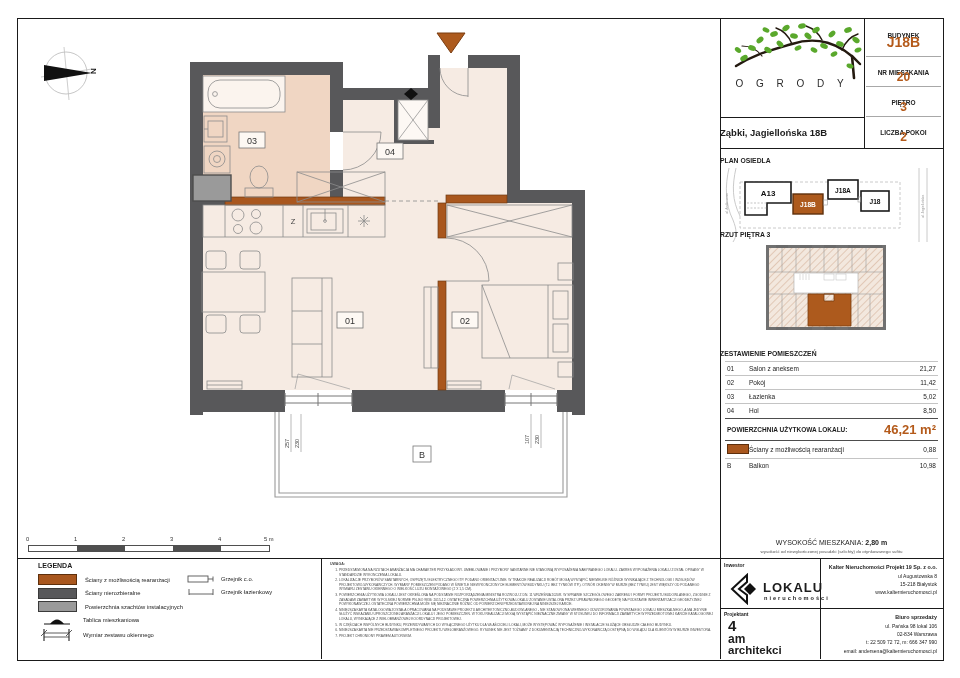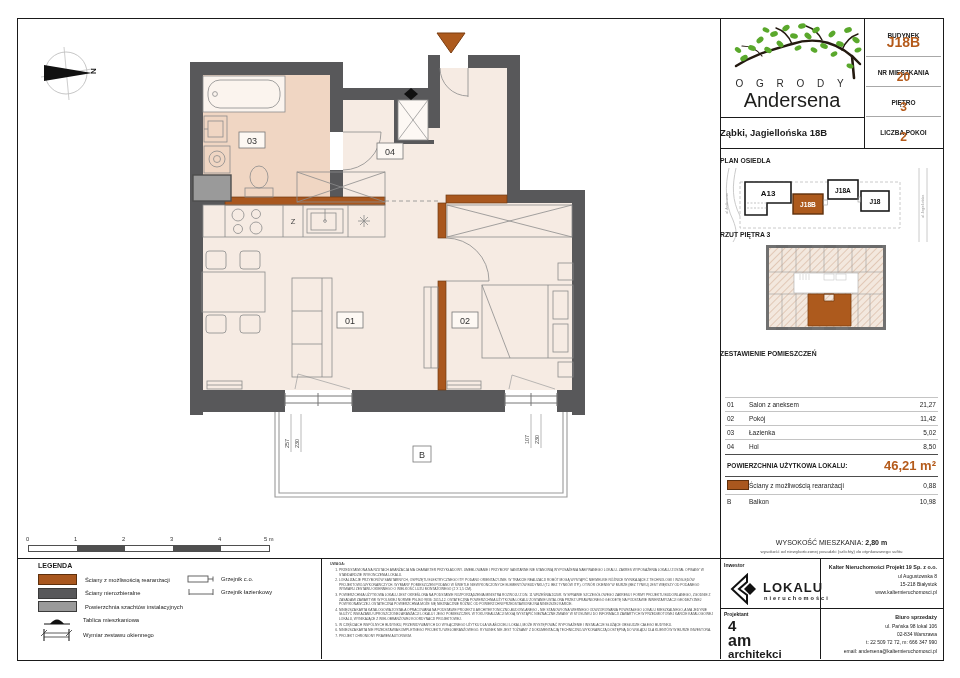--- a/index.html
+++ b/index.html
@@ -7,21 +7,21 @@
   .abs{position:absolute;}
   .line{position:absolute;background:#1a1a1a;}
   .grayline{position:absolute;background:#a8a8a8;}
   .frame{position:absolute;left:17px;top:18px;width:925px;height:641px;border:1px solid #1a1a1a;}
   .ttl{font-weight:bold;text-align:left;}
   
   .info-cell{position:absolute;left:866px;width:75px;text-align:center;}
   .info-label{font-size:6.5px;font-weight:bold;color:#222;}
   .info-value{color:#b45a1a;font-weight:bold;}
   
-  .rt{position:absolute;left:725px;top:361px;width:213px;font-size:6.5px;margin-top:36px;}
+  .rt{position:absolute;left:725px;top:361px;width:213px;font-size:6.5px;}
   .rt-row{display:flex;border-top:1px solid #c4c4c4;padding:3px 2px 3px 2px;}
   .rt-id{width:22px;}
   .rt-name{flex:1;}
   .rt-val{width:40px;text-align:right;}
   .rt-total{display:flex;align-items:center;border-top:1.4px solid #4d4d4d;border-bottom:1.4px solid #4d4d4d;padding:3px 2px;margin-top:1px;}
   .rt-total-label{flex:1;font-weight:bold;font-size:6.5px;}
   .rt-total-val{color:#b45a1a;font-weight:bold;font-size:13px;text-align:right;}
   .swatch{width:20px;height:8px;background:#a9571e;border:1px solid #5e2f0c;display:inline-block;}
   
   .lg-row{display:flex;align-items:center;height:13.5px;}
@@ -86,21 +86,20 @@
       <ellipse cx="16" cy="30" rx="3.6" ry="2.3" transform="rotate(40 16 30)"></ellipse>
       <ellipse cx="44" cy="10" rx="3.6" ry="2.3" transform="rotate(25 44 10)"></ellipse>
       <ellipse cx="76" cy="28" rx="3.6" ry="2.3" transform="rotate(-25 76 28)"></ellipse>
       <ellipse cx="92" cy="30" rx="3.6" ry="2.3" transform="rotate(30 92 30)"></ellipse>
       <ellipse cx="112" cy="34" rx="3.6" ry="2.3" transform="rotate(-30 112 34)"></ellipse>
       <ellipse cx="128" cy="46" rx="3.6" ry="2.3" transform="rotate(20 128 46)"></ellipse>
       <ellipse cx="136" cy="30" rx="3.6" ry="2.3" transform="rotate(-20 136 30)"></ellipse>
     </g>
   </svg>
   <div class="abs" style="left:722px;top:78px;width:140px;font-size:10px;letter-spacing:5px;color:#2b2b2b;text-align:center;">O G R O D Y</div>
-  <div class="abs" style="left:722px;top:89px;width:140px;font-size:20px;color:#1d1d1b;text-align:center;">Andersena</div>
   <div class="abs ttl" style="left:720px;top:127px;width:144px;font-size:9.5px;">Ząbki, Jagiellońska 18B</div>
 
   <div class="info-cell" style="top:24px;"><span class="info-label">BUDYNEK</span></div>
   <div class="info-cell info-value" style="top:34px;font-size:14px;">J18B</div>
   <div class="info-cell" style="top:61px;"><span class="info-label">NR MIESZKANIA</span></div>
   <div class="info-cell info-value" style="top:70px;font-size:12px;">20</div>
   <div class="info-cell" style="top:91px;"><span class="info-label">PIĘTRO</span></div>
   <div class="info-cell info-value" style="top:100px;font-size:12px;">3</div>
   <div class="info-cell" style="top:121px;"><span class="info-label">LICZBA POKOI</span></div>
   <div class="info-cell info-value" style="top:130px;font-size:12px;">2</div>
@@ -230,21 +229,21 @@
   <div class="abs" style="left:764px;top:595px;font-size:5.6px;font-weight:bold;letter-spacing:2px;">nieruchomości</div>
   <div class="abs ft-right" style="left:824px;top:563px;width:113px;">
     <div class="bold">Kalter Nieruchomości Projekt 19 Sp. z o.o.</div>
     <div>ul Augustowska 8</div>
     <div>15-218 Białystok</div>
     <div>www.kalternieruchomosci.pl</div>
   </div>
   <div class="abs ft-small-label" style="left:724px;top:611px;">Projektant</div>
   <div class="abs" style="left:728px;top:618px;line-height:1;">
     <div style="font-size:15px;font-weight:bold;">4</div>
-    <div style="font-size:16px;font-weight:bold;">am</div>
+    <div style="font-size:12px;font-weight:bold;">am</div>
     <div style="font-size:11.5px;font-weight:bold;">architekci</div>
   </div>
   <div class="abs ft-right" style="left:824px;top:613px;width:113px;">
     <div class="bold">Biuro sprzedaży</div>
     <div>ul. Pańska 98 lokal 106</div>
     <div>02-834 Warszawa</div>
     <div>t: 22 509 72 72, m: 666 347 990</div>
     <div>email: andersena@kalternieruchomosci.pl</div>
   </div>
 

